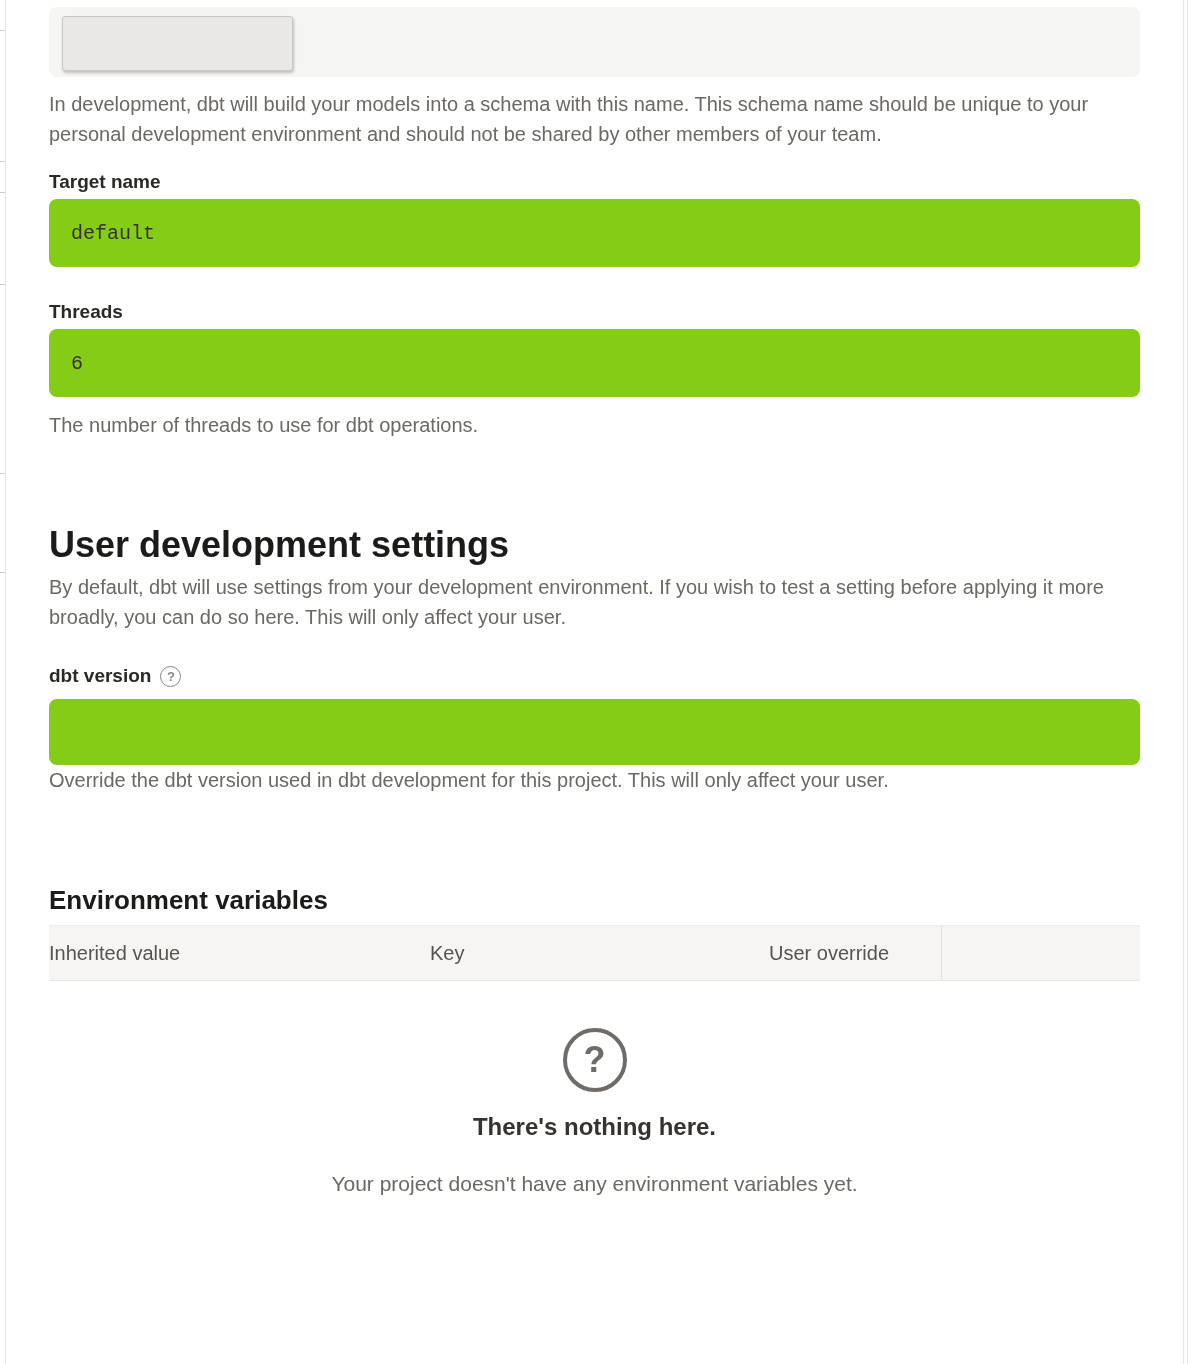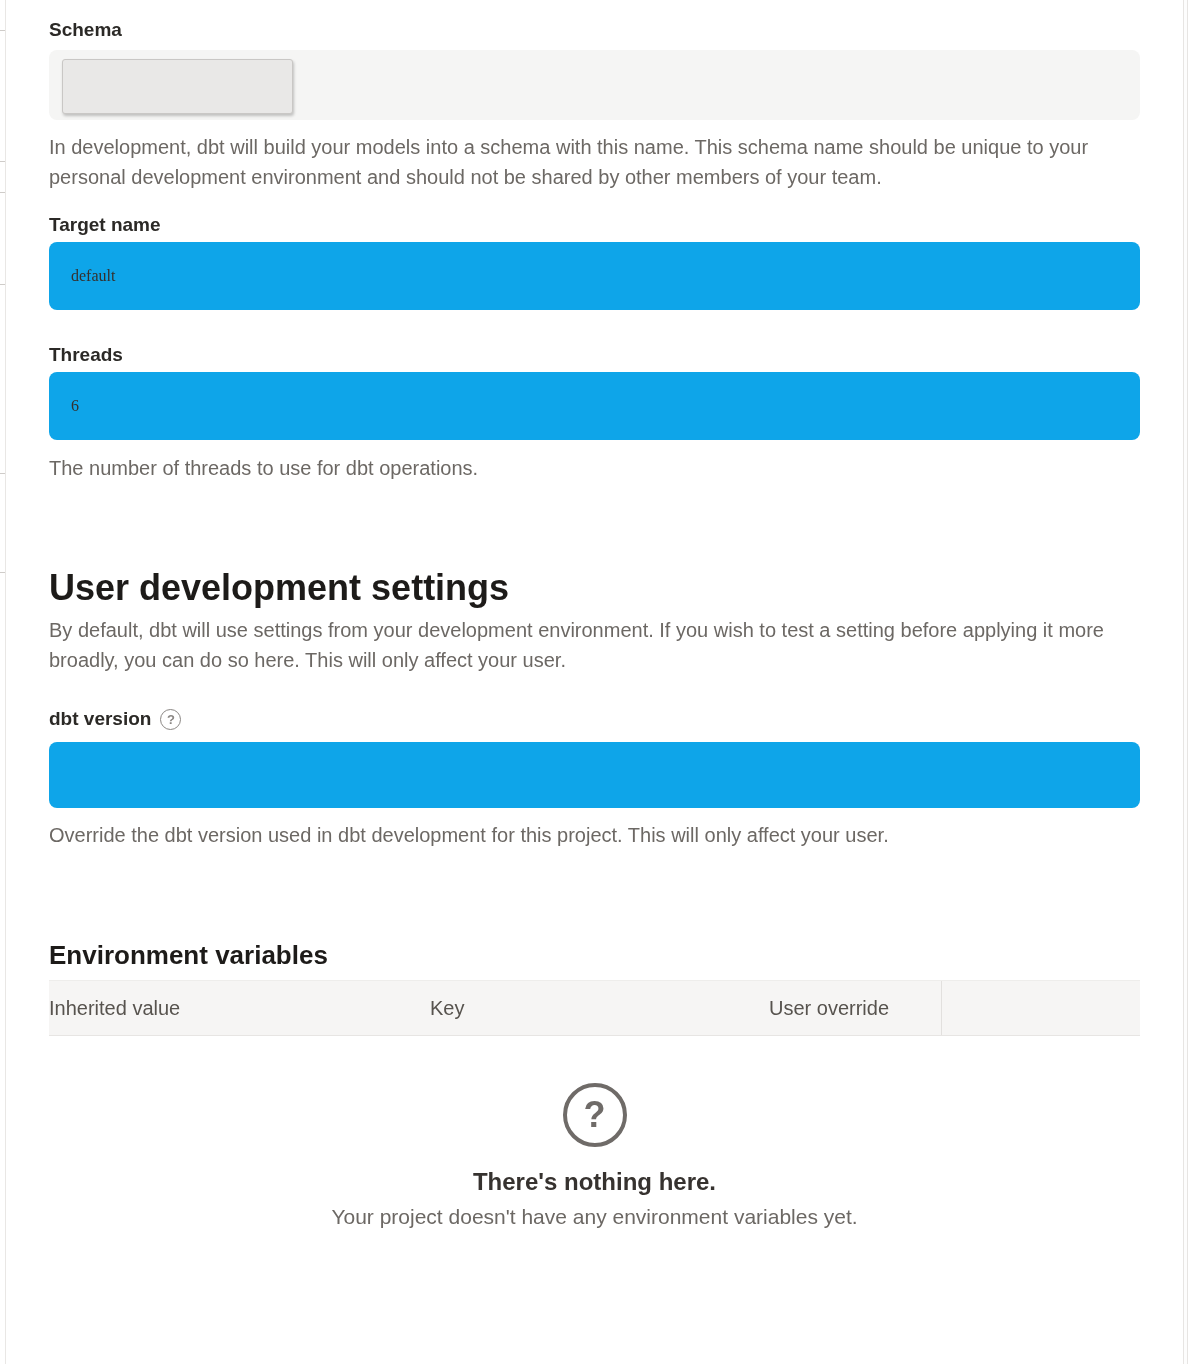--- a/index.html
+++ b/index.html
@@ -19,23 +19,23 @@
   .right-track {
     position:absolute; left:1183px; top:0; width:5px; height:100%;
     border-left:1px solid #e7e5e3; border-right:1px solid #e7e5e3; background:#fdfdfd;
   }
 
   .content { position:absolute; left:49px; top:0; width:1091px; }
 
   .field-label { font-size:19px; font-weight:700; color:#2b2926; line-height:26px; }
 
   .text-input {
-    display:block; width:100%; height:68px; background:#0ea5e9; border:none; outline:none;
-    border-radius:8px; padding:0 22px; font-size:16px; color:#34312e;
-    font-family:Liberation Serif, serif;
+    display:block; width:100%; height:68px; background:#84cc16; border:none; outline:none;
+    border-radius:8px; padding:0 22px; font-size:20px; color:#34312e;
+    font-family:Liberation Mono, monospace;
   }
 
   .schema-label { margin-top:17px; }
   .schema-input { position:relative; margin-top:7px; width:100%; height:70px; background:#f5f5f4; border-radius:8px; }
   .redaction {
     position:absolute; left:13px; top:9px; width:231px; height:55px;
     background:#e9e8e7; border:1px solid #c9c7c5; border-radius:3px;
     box-shadow:1px 2px 3px rgba(0,0,0,0.22);
   }
 
@@ -52,21 +52,21 @@
   .h1 { margin-top:86px; font-size:36px; line-height:38px; font-weight:700; color:#1d1b19; }
   .user-dev-desc { margin-top:8px; }
 
   .dbt-version-row { margin-top:31px; display:flex; align-items:center; gap:9px; height:26px; }
   .help-badge {
     width:21px; height:21px; border:1.5px solid #8a8683; border-radius:50%;
     color:#8a8683; font-size:13px; font-weight:700;
     display:flex; align-items:center; justify-content:center;
   }
   .dbt-input { margin-top:10px; height:66px; }
-  .dbt-help { margin-top:12px; }
+  .dbt-help { }
 
   .h2 { margin-top:89px; font-size:26px; line-height:32px; font-weight:700; color:#1d1b19; }
   .env-desc { margin-top:7px; }
   .env-link { color:#2e2b28; text-decoration:underline; text-underline-offset:4px; cursor:pointer; }
 
   .table-header {
     margin-top:9px; height:56px; background:#f6f5f4;
     border-top:1px solid #eeedeb; border-bottom:1px solid #e7e5e3;
     display:flex; align-items:center;
   }
@@ -77,42 +77,41 @@
   .th-divider { width:1px; align-self:stretch; background:#e2e0de; }
   .th-actions { flex:1; height:100%; }
 
   .empty-state { margin-top:47px; text-align:center; }
   .q-icon {
     width:64px; height:64px; border:4px solid #6f6b68; border-radius:50%;
     margin:0 auto; display:flex; align-items:center; justify-content:center;
   }
   .q-icon span { font-size:36px; font-weight:700; color:#6f6b68; line-height:1; }
   .empty-title { margin-top:20px; font-size:24px; font-weight:700; color:#36322f; line-height:30px; }
-  .empty-subtitle { margin-top:6px; font-size:21px; color:#6c6864; line-height:28px; }
+  .empty-subtitle { margin-top:28px; font-size:21px; color:#6c6864; line-height:28px; }
 </style>
 </head>
 <body>
 
 <div class="screen">
 
   <div class="left-edge">
     <div class="vline"></div>
     <div class="tick" style="top:30px"></div>
     <div class="tick" style="top:161px"></div>
     <div class="tick" style="top:192px"></div>
     <div class="tick" style="top:284px"></div>
     <div class="tick" style="top:473px"></div>
     <div class="tick" style="top:572px"></div>
   </div>
 
   <div class="right-track"></div>
 
   <div class="content">
 
-    <div class="field-label schema-label">Schema</div>
     <div class="schema-input">
       <span class="redaction"></span>
     </div>
     <p class="help-text schema-help">In development, dbt will build your models into a schema with this name. This schema name should be unique to your personal development environment and should not be shared by other members of your team.</p>
 
     <div class="field-label target-label">Target name</div>
     <input class="text-input target-input" type="text" value="default" style="">
 
     <div class="field-label threads-label">Threads</div>
     <input class="text-input threads-input" type="text" value="6" style="">

